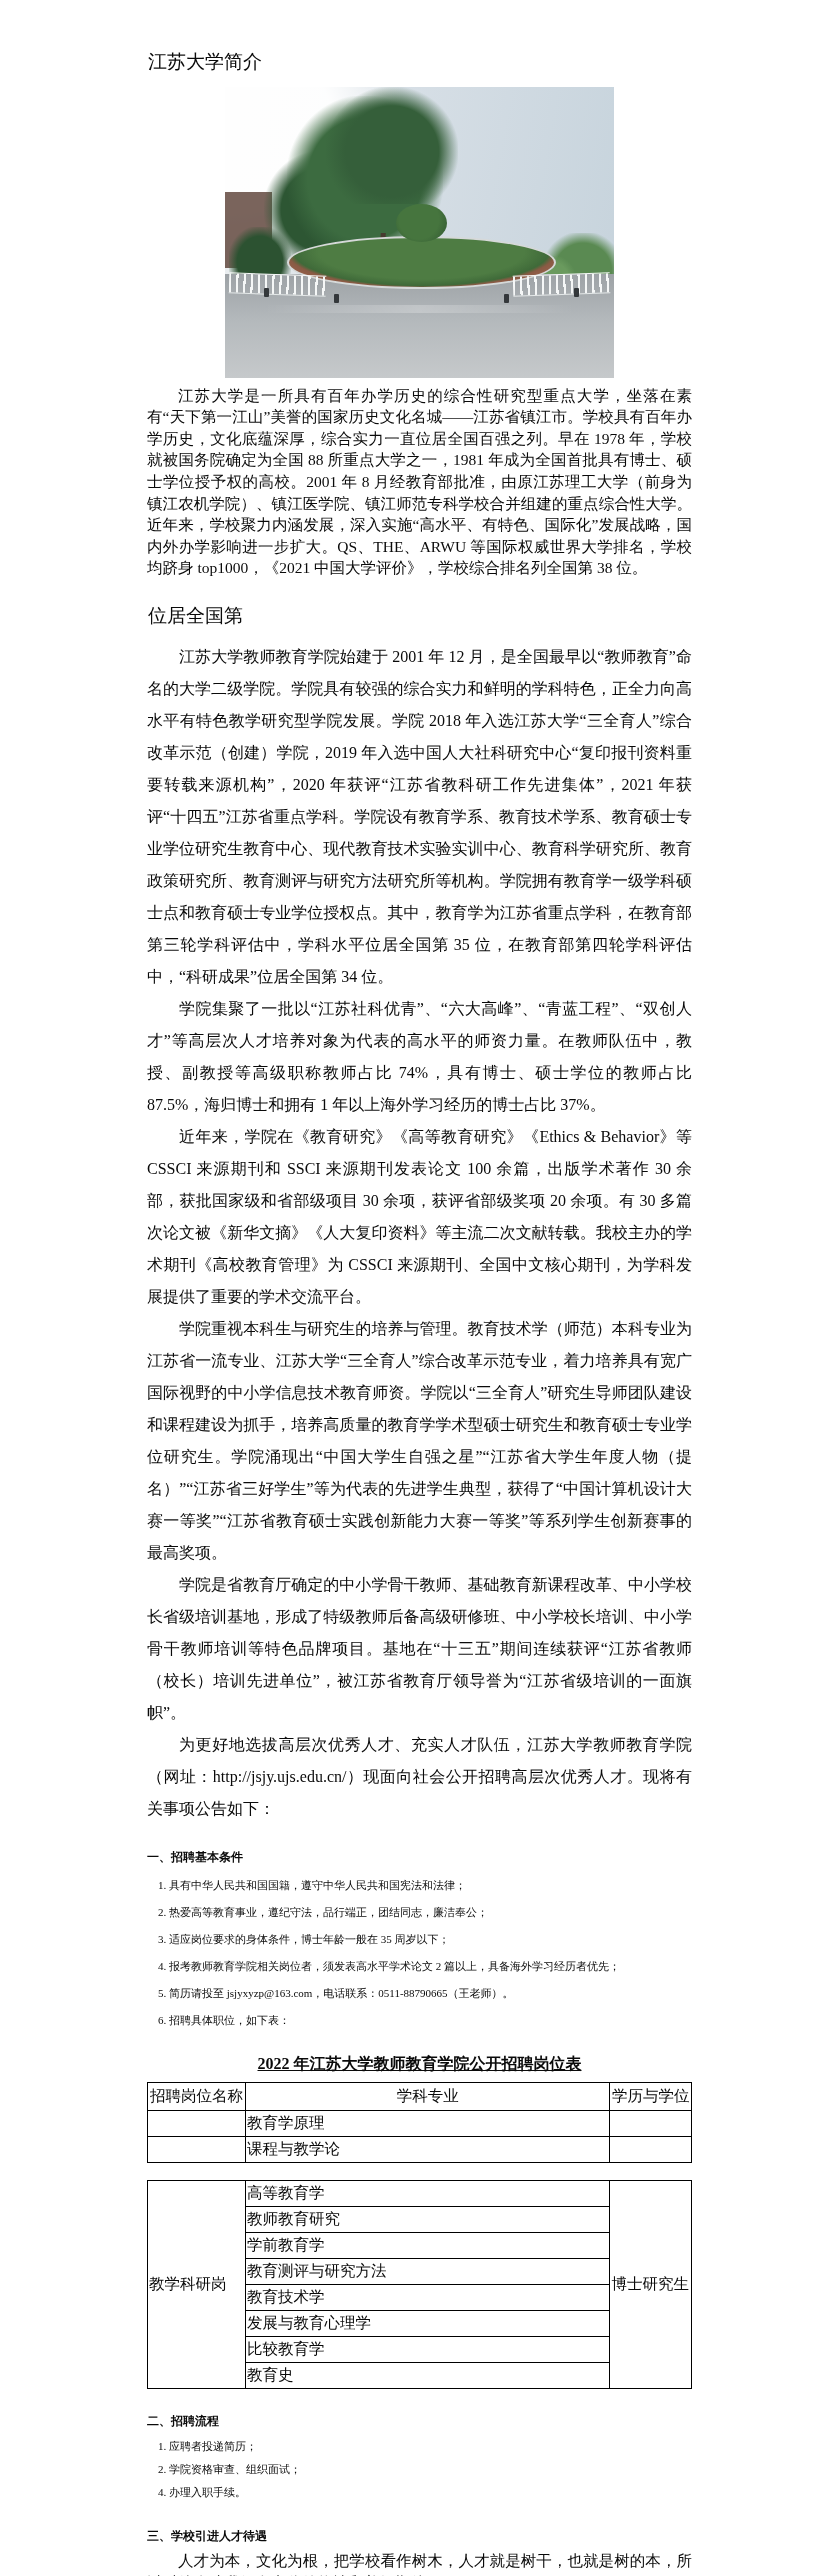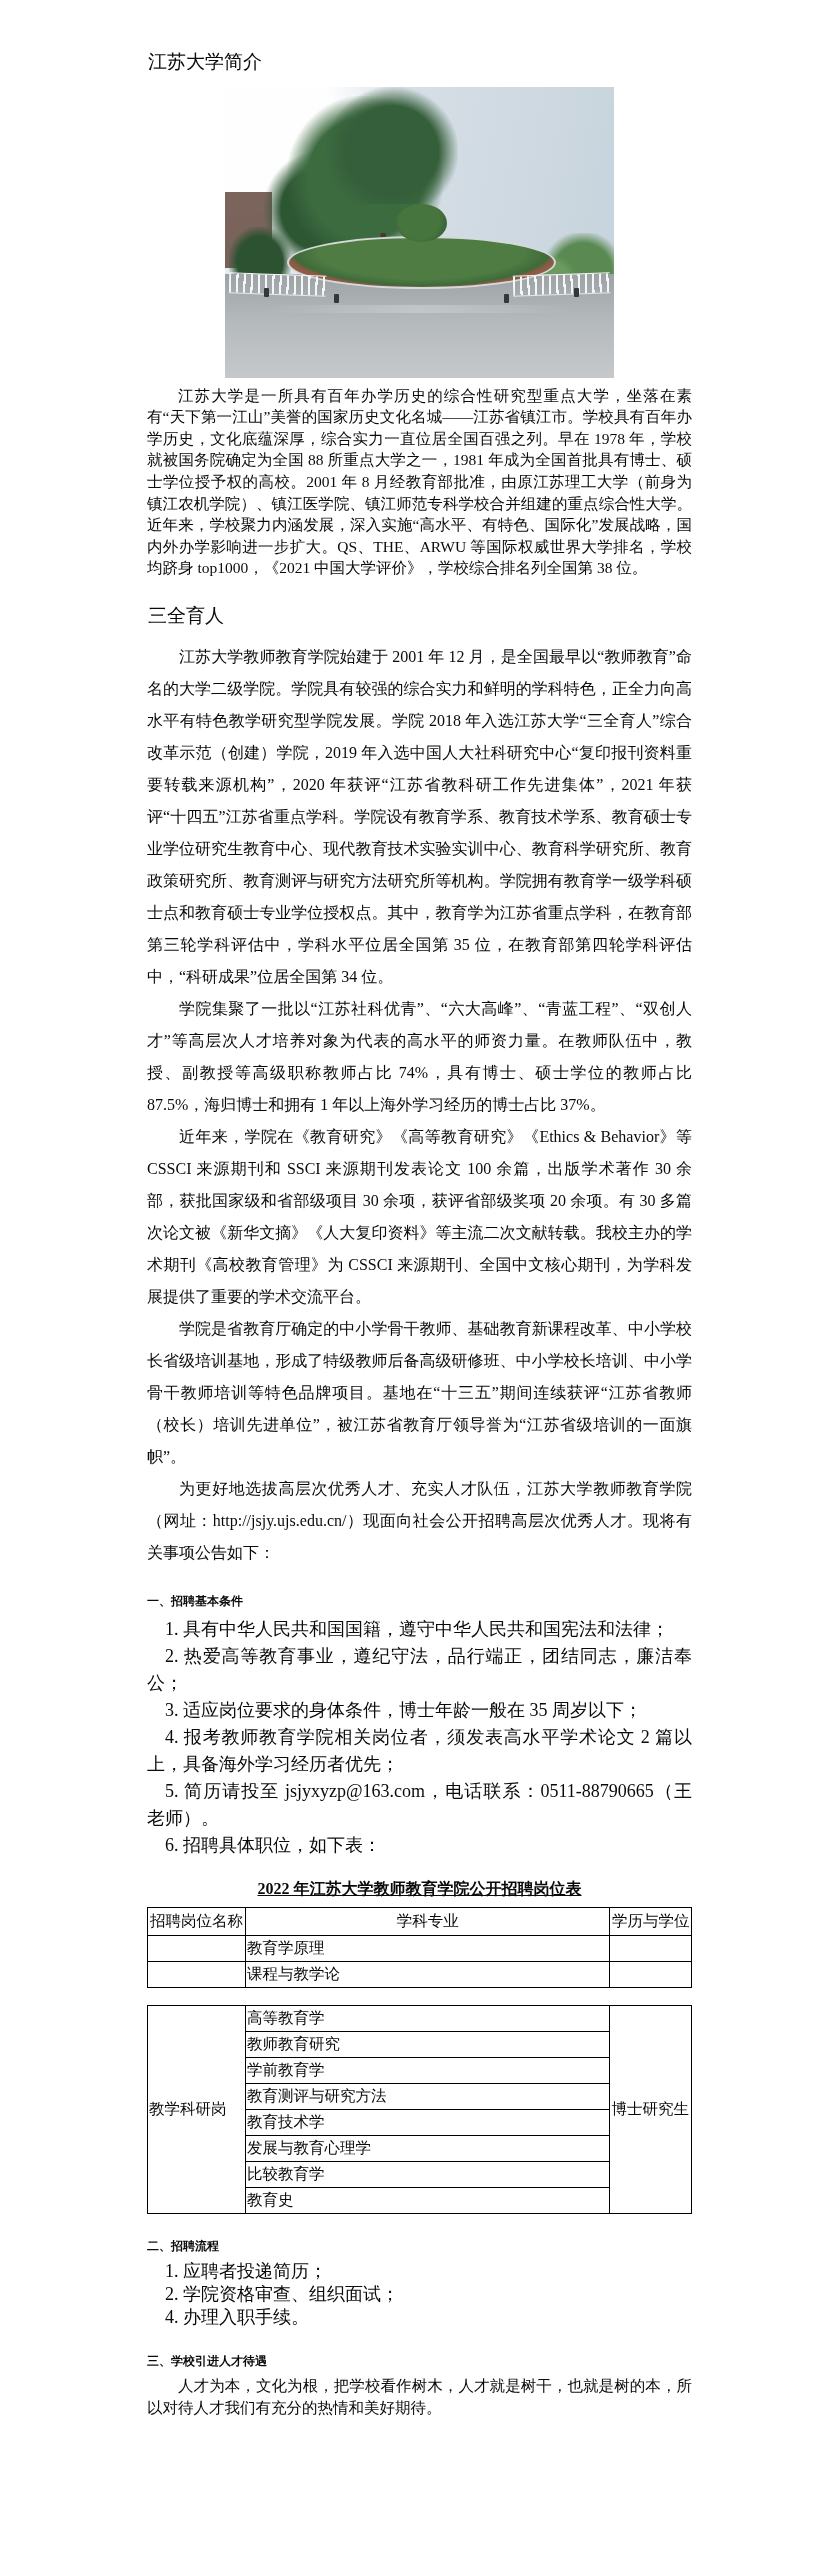--- a/index.html
+++ b/index.html
@@ -26,21 +26,21 @@
   .photo .shrub{position:absolute;left:44%;top:40%;width:13%;height:13%;border-radius:50%;background:radial-gradient(circle at 45% 40%,#46753e 0 55%,#2f5430 100%);}
   .photo .fence{position:absolute;top:64%;height:6.5%;background:repeating-linear-gradient(90deg,#f5f7f7 0 2.1px,rgba(255,255,255,0) 2.1px 7.2px);border-top:1.5px solid #f5f7f7;border-bottom:1px solid #e4e8e8;}
   .photo .fence.fl{left:1%;width:25%;transform:rotate(2deg);}
   .photo .fence.fr{right:1%;width:25%;transform:rotate(-2deg);}
   .photo .bollard{position:absolute;width:1.2%;height:3.2%;background:#34383b;border-radius:1px;}
   .photo .b1{left:10%;top:69%;} .photo .b2{left:28%;top:71%;} .photo .b3{right:27%;top:71%;} .photo .b4{right:9%;top:69%;}
 
   
   .para-uni{font-size:15.5px;line-height:21.6px;text-indent:2em;text-align:justify;margin:5.2px 0 0 0;}
   .para-college{font-size:16px;line-height:32px;text-indent:2em;text-align:justify;margin:0;}
-  .list-item{font-size:18px;line-height:27px;text-indent:1em;text-align:justify;}
+  .list-item{font-size:11px;line-height:27px;text-indent:1em;text-align:justify;}
   .list-item.tight{line-height:23px;}
   .tbl-title{font-size:16px;font-weight:700;text-align:center;margin:20.6px 0 7.2px 0;text-decoration:underline;}
 
   table{border-collapse:collapse;table-layout:fixed;width:100%;}
   td,th{border:0.5px solid #000;font-size:15.5px;font-weight:400;vertical-align:middle;}
   table.seg{border:1px solid #000;}
   .jobs th{height:25px;font-weight:400;}
   .jobs td{height:23px;text-align:left;}
   .jobs .c1{width:18%;} .jobs .c2{width:67%;} .jobs .c3{width:15%;}
   .page-gap{height:16.5px;}
@@ -68,24 +68,25 @@
     <div class="fence fl"></div>
     <div class="fence fr"></div>
     <div class="bollard b1"></div>
     <div class="bollard b2"></div>
     <div class="bollard b3"></div>
     <div class="bollard b4"></div>
   </div>
 
   <p class="para-uni">江苏大学是一所具有百年办学历史的综合性研究型重点大学，坐落在素有“天下第一江山”美誉的国家历史文化名城——江苏省镇江市。学校具有百年办学历史，文化底蕴深厚，综合实力一直位居全国百强之列。早在 1978 年，学校就被国务院确定为全国 88 所重点大学之一，1981 年成为全国首批具有博士、硕士学位授予权的高校。2001 年 8 月经教育部批准，由原江苏理工大学（前身为镇江农机学院）、镇江医学院、镇江师范专科学校合并组建的重点综合性大学。近年来，学校聚力内涵发展，深入实施“高水平、有特色、国际化”发展战略，国内外办学影响进一步扩大。QS、THE、ARWU 等国际权威世界大学排名，学校均跻身 top1000，《2021 中国大学评价》，学校综合排名列全国第 38 位。</p>
 
-  <div class="h-major" style="margin-top:24px;">三全育人</div>
+  <div class="h-major" style="margin-top:24px;">位居全国第</div>
   <p class="para-college">江苏大学教师教育学院始建于 2001 年 12 月，是全国最早以“教师教育”命名的大学二级学院。学院具有较强的综合实力和鲜明的学科特色，正全力向高水平有特色教学研究型学院发展。学院 2018 年入选江苏大学“三全育人”综合改革示范（创建）学院，2019 年入选中国人大社科研究中心“复印报刊资料重要转载来源机构”，2020 年获评“江苏省教科研工作先进集体”，2021 年获评“十四五”江苏省重点学科。学院设有教育学系、教育技术学系、教育硕士专业学位研究生教育中心、现代教育技术实验实训中心、教育科学研究所、教育政策研究所、教育测评与研究方法研究所等机构。学院拥有教育学一级学科硕士点和教育硕士专业学位授权点。其中，教育学为江苏省重点学科，在教育部第三轮学科评估中，学科水平位居全国第 35 位，在教育部第四轮学科评估中，“科研成果”位居全国第 34 位。</p>
   <p class="para-college">学院集聚了一批以“江苏社科优青”、“六大高峰”、“青蓝工程”、“双创人才”等高层次人才培养对象为代表的高水平的师资力量。在教师队伍中，教授、副教授等高级职称教师占比 74%，具有博士、硕士学位的教师占比 87.5%，海归博士和拥有 1 年以上海外学习经历的博士占比 37%。</p>
   <p class="para-college">近年来，学院在《教育研究》《高等教育研究》《Ethics &amp; Behavior》等 CSSCI 来源期刊和 SSCI 来源期刊发表论文 100 余篇，出版学术著作 30 余部，获批国家级和省部级项目 30 余项，获评省部级奖项 20 余项。有 30 多篇次论文被《新华文摘》《人大复印资料》等主流二次文献转载。我校主办的学术期刊《高校教育管理》为 CSSCI 来源期刊、全国中文核心期刊，为学科发展提供了重要的学术交流平台。</p>
+  <p class="para-college">学院重视本科生与研究生的培养与管理。教育技术学（师范）本科专业为江苏省一流专业、江苏大学“三全育人”综合改革示范专业，着力培养具有宽广国际视野的中小学信息技术教育师资。学院以“三全育人”研究生导师团队建设和课程建设为抓手，培养高质量的教育学学术型硕士研究生和教育硕士专业学位研究生。学院涌现出“中国大学生自强之星”“江苏省大学生年度人物（提名）”“江苏省三好学生”等为代表的先进学生典型，获得了“中国计算机设计大赛一等奖”“江苏省教育硕士实践创新能力大赛一等奖”等系列学生创新赛事的最高奖项。</p>
   <p class="para-college">学院是省教育厅确定的中小学骨干教师、基础教育新课程改革、中小学校长省级培训基地，形成了特级教师后备高级研修班、中小学校长培训、中小学骨干教师培训等特色品牌项目。基地在“十三五”期间连续获评“江苏省教师（校长）培训先进单位”，被江苏省教育厅领导誉为“江苏省级培训的一面旗帜”。</p>
   <p class="para-college">为更好地选拔高层次优秀人才、充实人才队伍，江苏大学教师教育学院（网址：http://jsjy.ujs.edu.cn/）现面向社会公开招聘高层次优秀人才。现将有关事项公告如下：</p>
 
   <div class="h-section">一、招聘基本条件</div>
   <div class="list-item">1. 具有中华人民共和国国籍，遵守中华人民共和国宪法和法律；</div>
   <div class="list-item">2. 热爱高等教育事业，遵纪守法，品行端正，团结同志，廉洁奉公；</div>
   <div class="list-item">3. 适应岗位要求的身体条件，博士年龄一般在 35 周岁以下；</div>
   <div class="list-item">4. 报考教师教育学院相关岗位者，须发表高水平学术论文 2 篇以上，具备海外学习经历者优先；</div>
   <div class="list-item">5. 简历请投至 jsjyxyzp@163.com，电话联系：0511-88790665（王老师）。</div>
   <div class="list-item">6. 招聘具体职位，如下表：</div>

